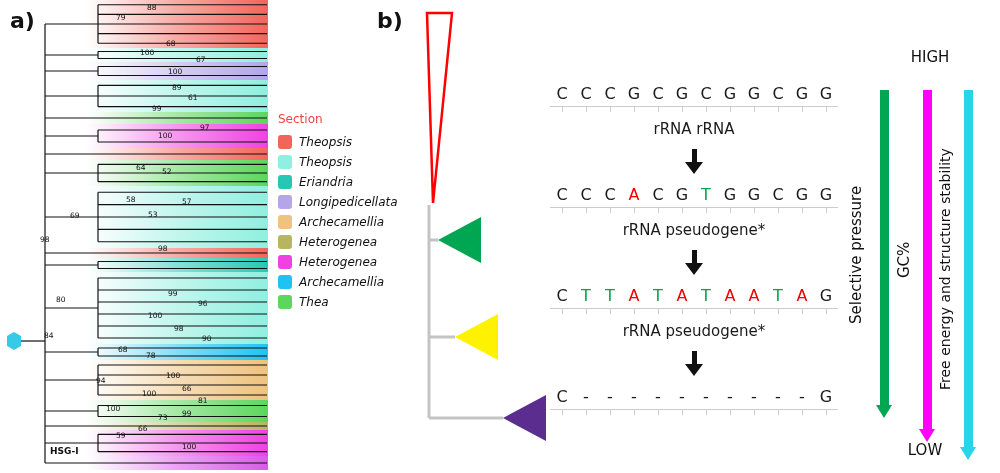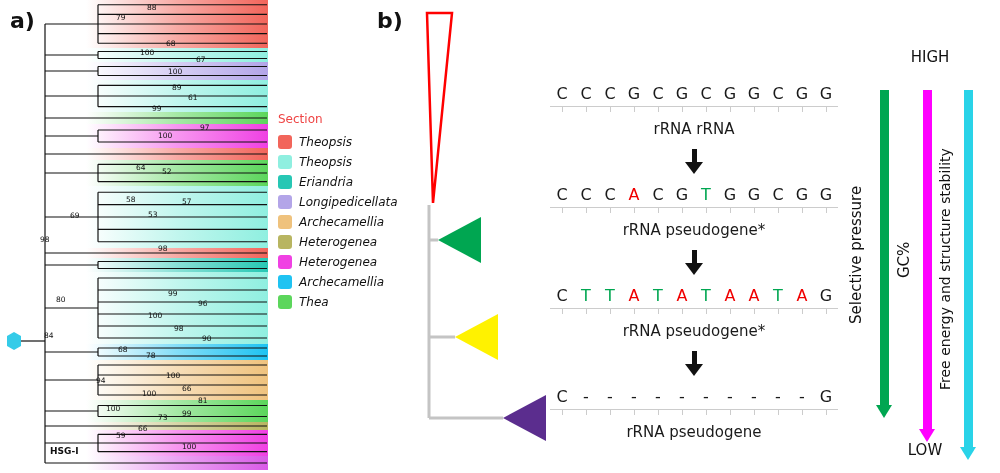--- a/index.html
+++ b/index.html
@@ -553,21 +553,20 @@
           <span class="tick-cell">
             <span class="tick"></span>
           </span>
           <span class="tick-cell">
             <span class="tick"></span>
           </span>
           <span class="tick-cell">
             <span class="tick"></span>
           </span>
         </div>
-        <div class="seq-caption">rRNA pseudogene</div>
       </div>
     </div>
 
   <div class="hl-label" style="left:898px;top:48px;width:64px">HIGH</div>
   <div class="hl-label" style="left:900px;top:441px;width:50px">LOW</div>
 
   <div class="rot-label" style="left:846px;top:95px;height:320px;width:22px">Selective pressure</div>
   <div class="arrow-group" style="left:876px;top:90px;height:328px;width:16px">
     <div class="arrow-stem" style="background-color: rgb(0, 166, 81);"></div>
     <div class="arrow-head" style="border-top-color: rgb(0, 166, 81);"></div>

